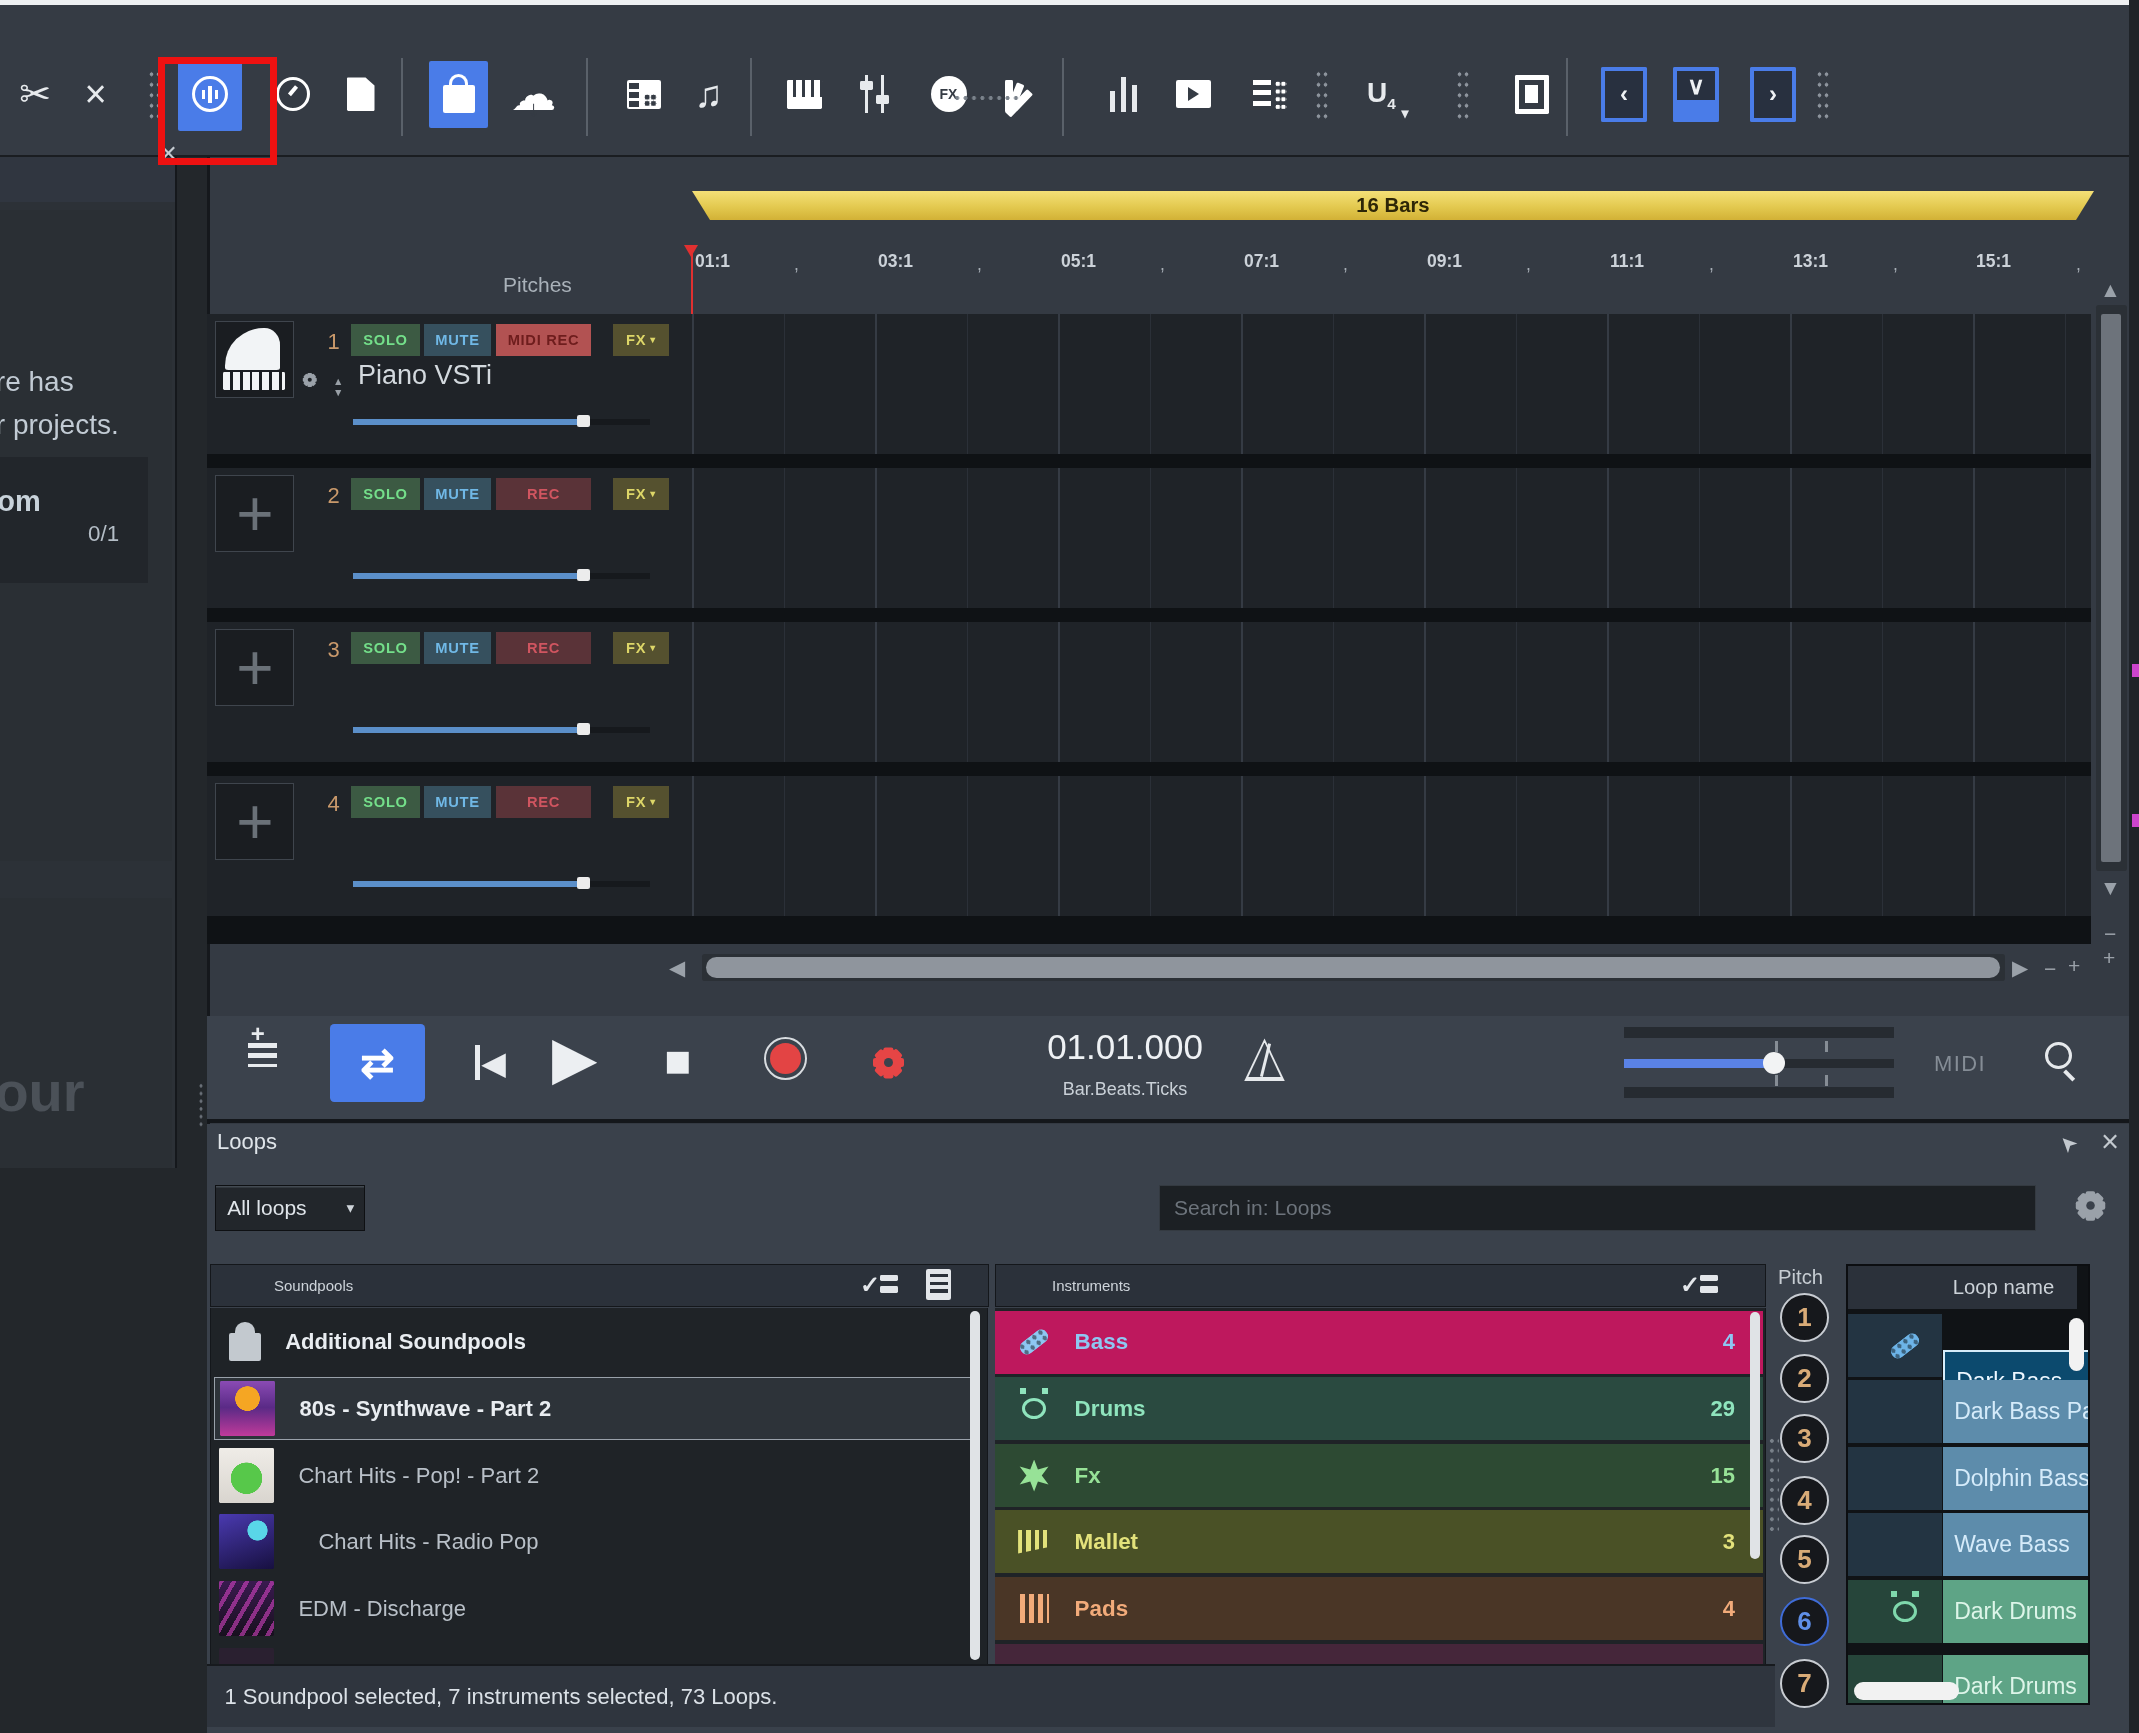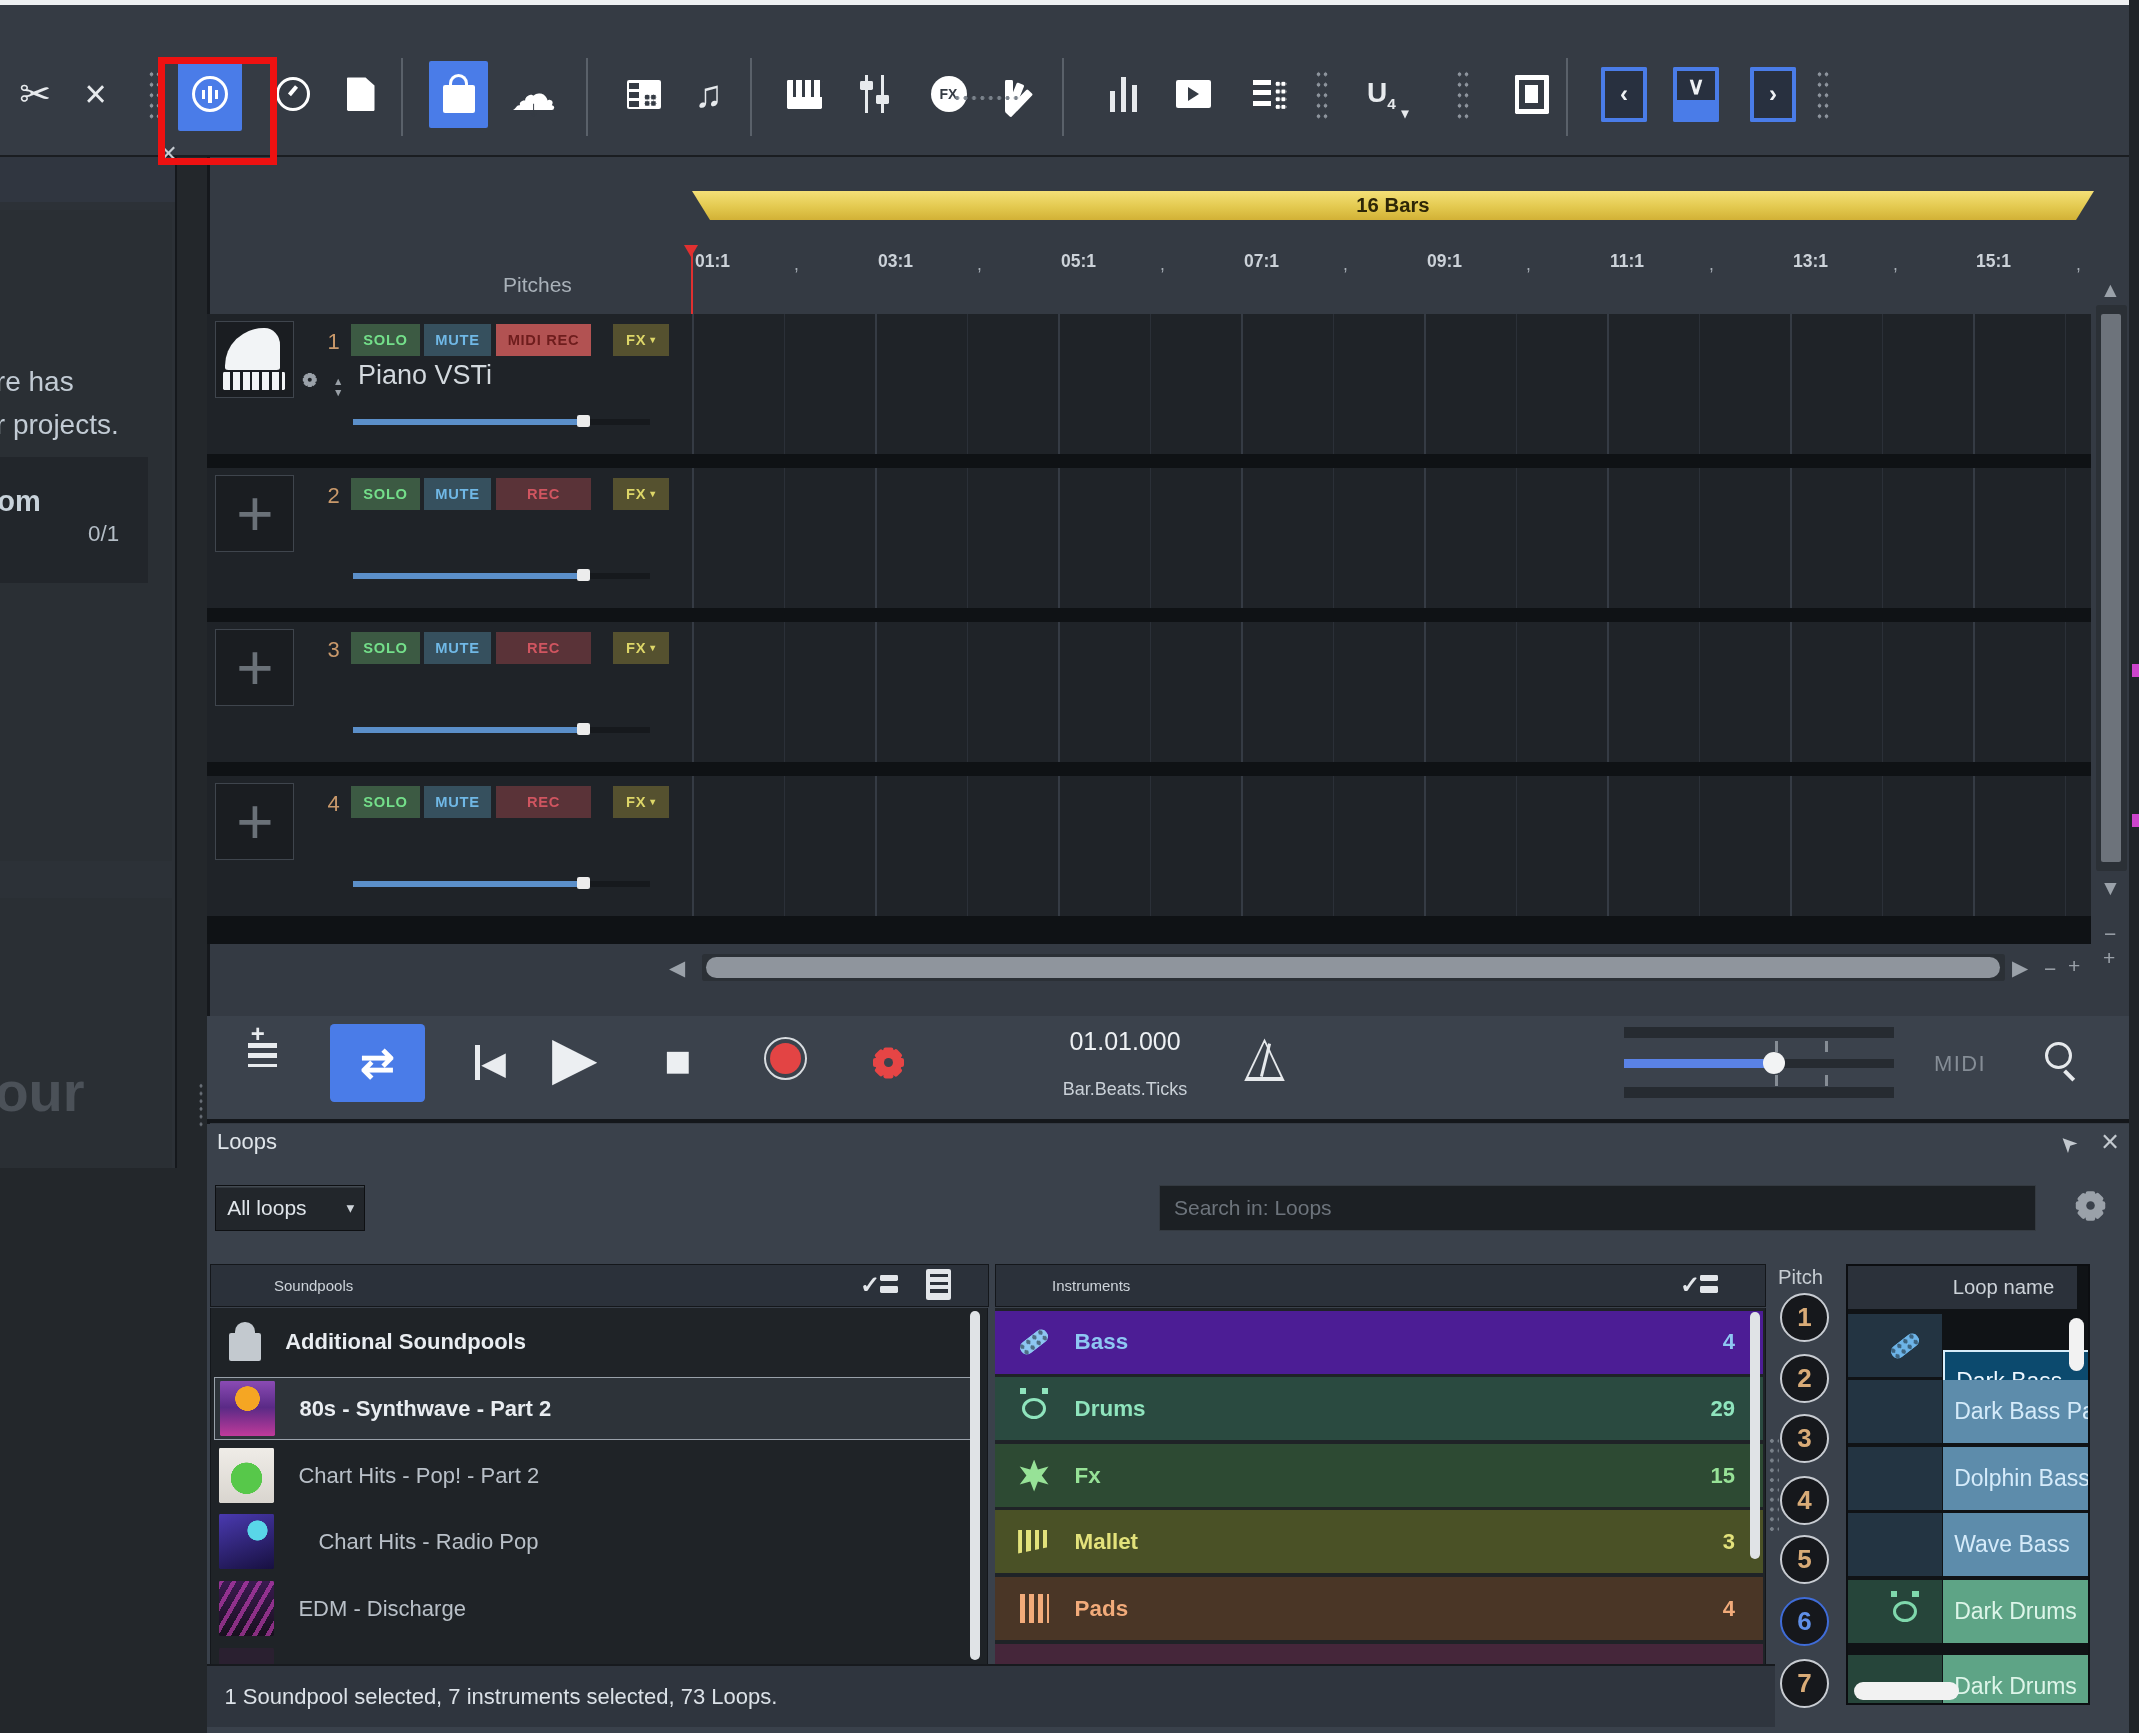--- a/index.html
+++ b/index.html
@@ -140,21 +140,21 @@
   .addarr b { position:absolute; left:2.8px; bottom:-2.8px; color:#e8ebee; font-size:24px; line-height:1; }
   #loopBtn { left:123px; top:8.4px; width:95px; height:78px; background:#4a7ce8; border-radius:4.2px;
     display:flex; align-items:center; justify-content:center; color:#fff; font-size:41px; font-weight:bold; }
   .skipic { display:flex; align-items:center; gap:1.4px; color:#e9ecef; }
   .skipic i { width:4.9px; height:35px; background:#e9ecef; display:block; }
   .skipic span { font-size:32px; line-height:1; }
   .tglyph { color:#eceff2; line-height:1; }
   #recBtn { left:557px; top:21px; width:43px; height:43px; border:2.8px solid #d8dce0; border-radius:50%;
     display:flex; align-items:center; justify-content:center; }
   #recBtn i { width:31px; height:31px; background:#e34444; border-radius:50%; }
-  #tpTime { left:792px; top:11.2px; width:252px; text-align:center; color:#eef1f4; font-size:25px; }
+  #tpTime { left:792px; top:11.2px; width:252px; text-align:center; color:#eef1f4; font-size:35px; }
   #tpUnit { left:792px; top:63px; width:252px; text-align:center; color:#c9d0d7; font-size:18px; }
   .metro { position:relative; width:41px; height:43px; }
   .metro .t1 { position:absolute; inset:0; background:#e6e9ec; clip-path:polygon(50% 0,100% 100%,0 100%); }
   .metro .t2 { position:absolute; inset:4.2px; background:#3b424c; clip-path:polygon(50% 0,100% 100%,0 100%); }
   .metro .pend { position:absolute; left:19.6px; top:4.2px; width:2.8px; height:34px; background:#e6e9ec; transform:rotate(14deg); }
   .tbar { position:absolute; width:270px; height:11.2px; background:#262b31; }
   #tpSlTrack { left:1417px; top:43px; width:270px; height:9px; background:#262b31; }
   #tpSlFill { left:1417px; top:43px; width:151px; height:9px; background:#5a82e6; }
   #tpSlKnob { left:1556px; top:36px; width:22.4px; height:22.4px; background:#f2f3f4; border-radius:50%; }
   .tick { position:absolute; width:2.8px; height:11.2px; background:#868d95; }
@@ -553,21 +553,21 @@
       <div class="spitem" style="top: 269px;">
         <div class="thumb th-edm"></div>
         <div class="lbl">EDM - Discharge</div>
       </div>
       <div class="spitem" style="top: 336px;">
         <div class="thumb th-generic"></div>
       </div>
       <div class="vscroll" style="left: 759px; top: 2.8px; height: 349px;"></div>
     </div>
   <div class="a" id="inList">
-      <div class="inrow" style="top: 2.8px; background: #4c1d95; color: rgb(142, 199, 242);">
+      <div class="inrow" style="top: 2.8px; background: #be185d; color: rgb(142, 199, 242);">
         <span class="iico bass-ic">
           <i></i>
         </span>
         <div class="lbl">Bass</div>
         <div class="cnt">4</div>
       </div>
       <div class="inrow" style="top: 69px; background: rgb(42, 74, 64); color: rgb(143, 228, 189);">
         <span class="iico drum-ic">
           <i></i>
           <b></b>

